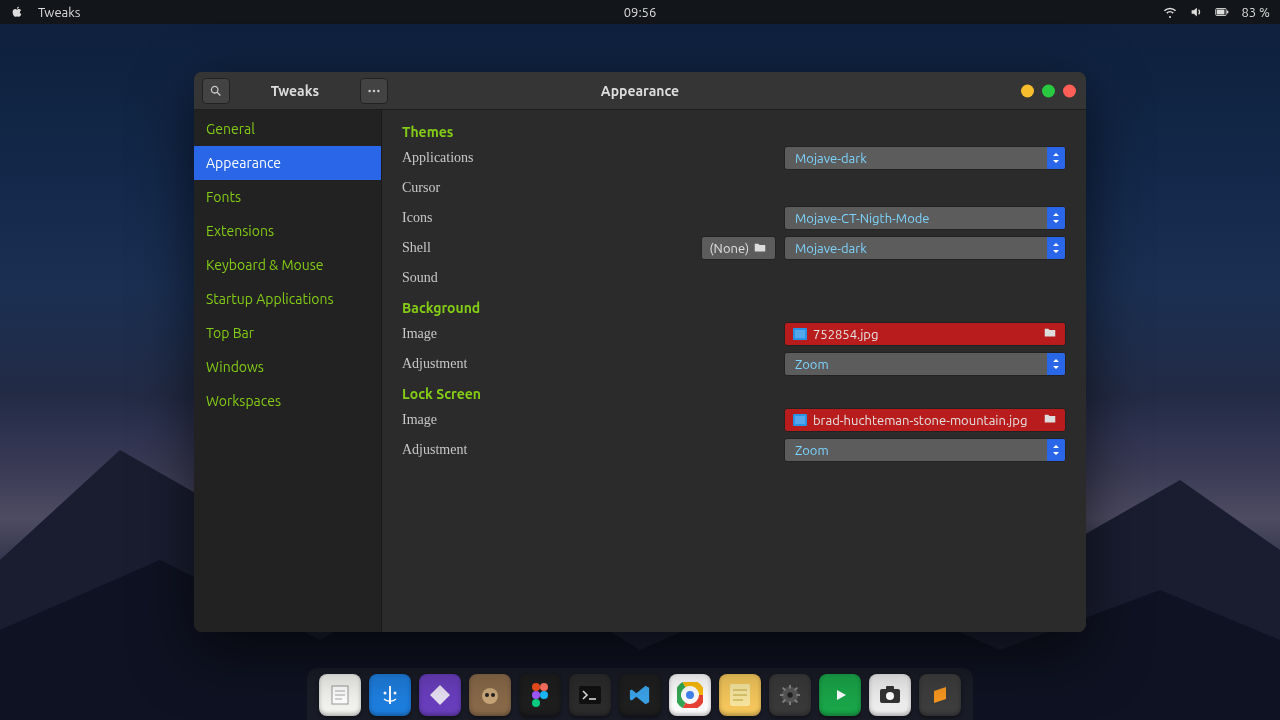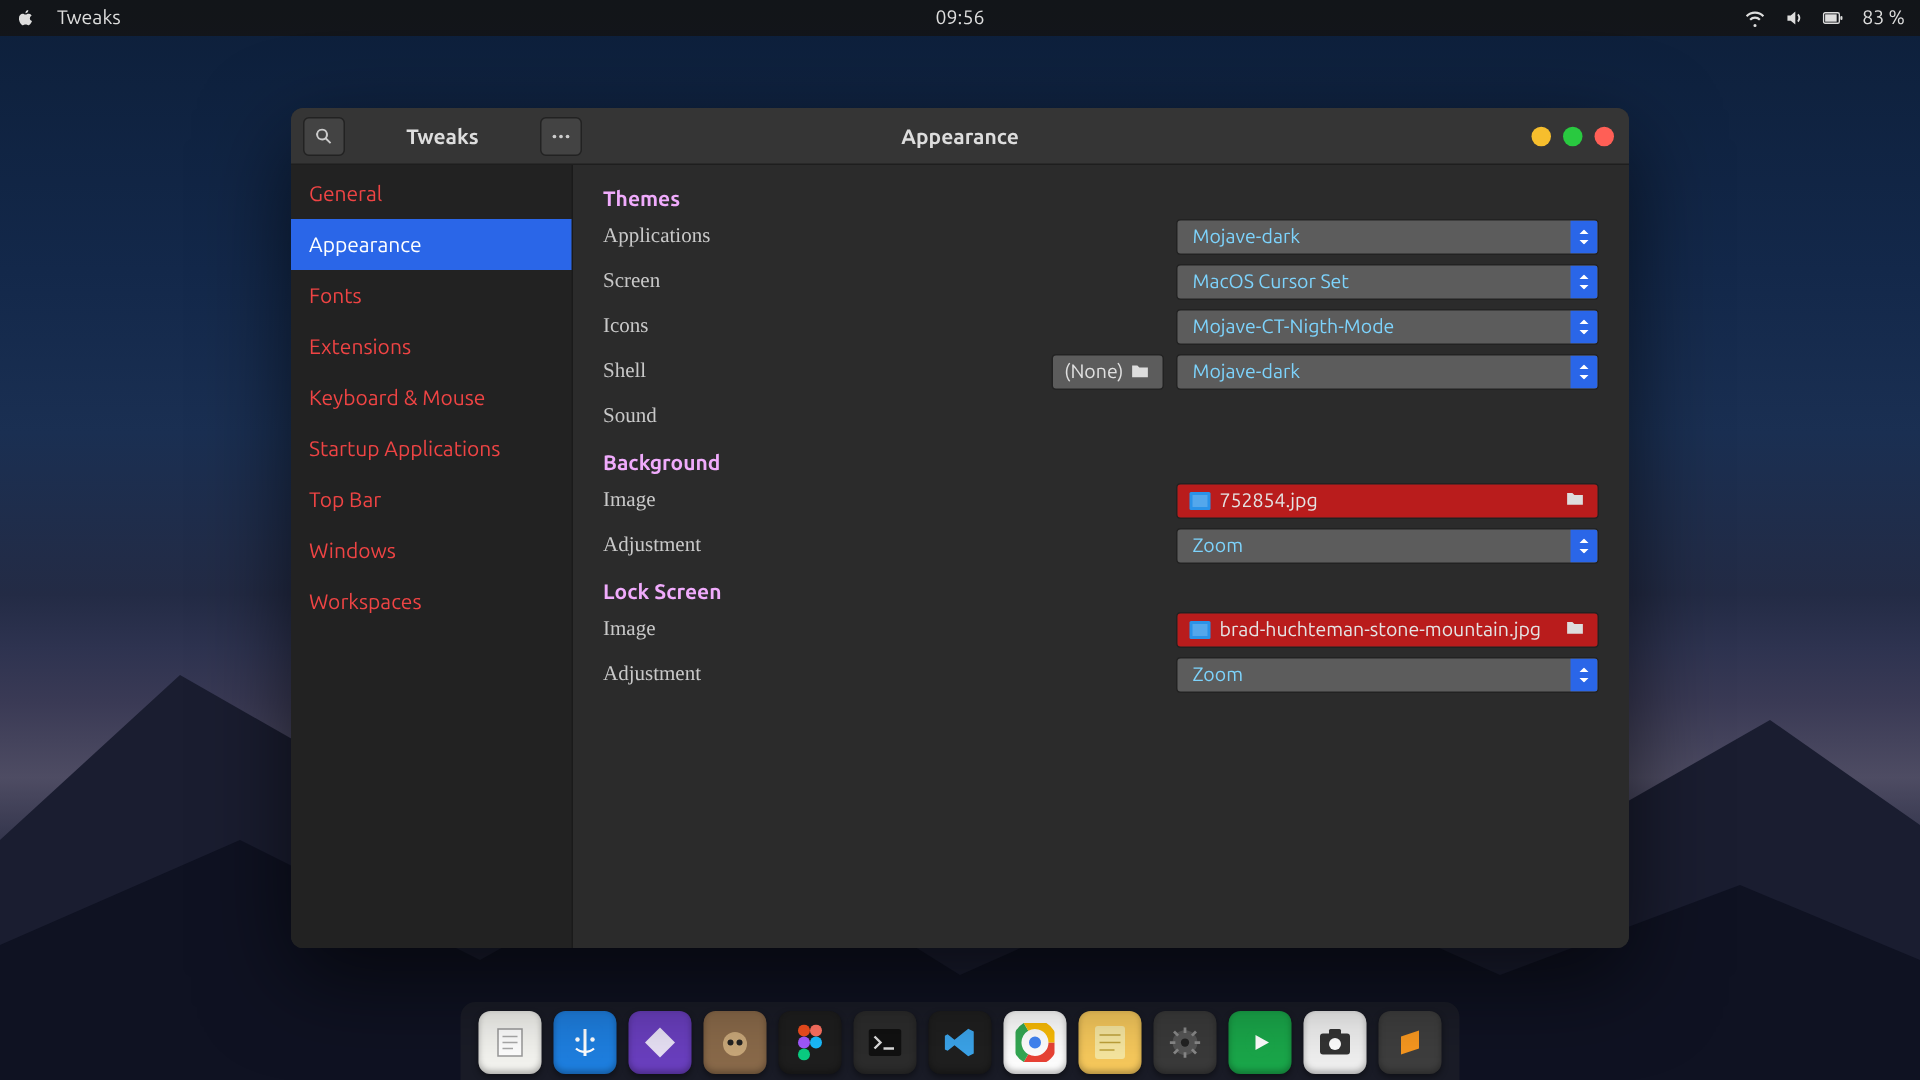--- a/index.html
+++ b/index.html
@@ -90,38 +90,38 @@
   .sidebar {
     width: 188px; flex: 0 0 188px;
     background: #222;
     border-right: 1px solid #1a1a1a;
     padding-top: 2px;
   }
   .sidebar-item {
     height: 34px;
     display: flex; align-items: center;
     padding: 0 12px;
-    color: #ef4444;
+    color: #84cc16;
     font-size: 14px;
     cursor: pointer;
   }
   .sidebar-item.active {
     background: #2a66e8;
     color: #fff;
   }
 
   .content {
     flex: 1;
     background: #2b2b2b;
     padding: 14px 20px;
     overflow-y: auto;
   }
   .section-heading {
     font-weight: 700;
-    color: #f0abfc;
+    color: #84cc16;
     margin-top: 8px;
     margin-bottom: 4px;
   }
   .section-heading:first-child { margin-top: 0; }
   .row {
     display: flex; align-items: center;
     min-height: 28px;
     margin-bottom: 2px;
   }
   .row-label {
@@ -290,29 +290,21 @@
           <span class="combo-text">Mojave-dark</span>
           <span class="combo-caret">
               <svg viewBox="0 0 10 10">
                 <path d="M5 0l3 3H2zM5 10L2 7h6z"></path>
               </svg>
             </span>
         </div>
       </div>
 
       <div class="row">
-        <div class="row-label">Screen</div>
-        <div class="combo">
-          <span class="combo-text">MacOS Cursor Set</span>
-          <span class="combo-caret">
-              <svg viewBox="0 0 10 10">
-                <path d="M5 0l3 3H2zM5 10L2 7h6z"></path>
-              </svg>
-            </span>
-        </div>
+        <div class="row-label">Cursor</div>
       </div>
 
       <div class="row">
         <div class="row-label">Icons</div>
         <div class="combo">
           <span class="combo-text">Mojave-CT-Nigth-Mode</span>
           <span class="combo-caret">
               <svg viewBox="0 0 10 10">
                 <path d="M5 0l3 3H2zM5 10L2 7h6z"></path>
               </svg>

